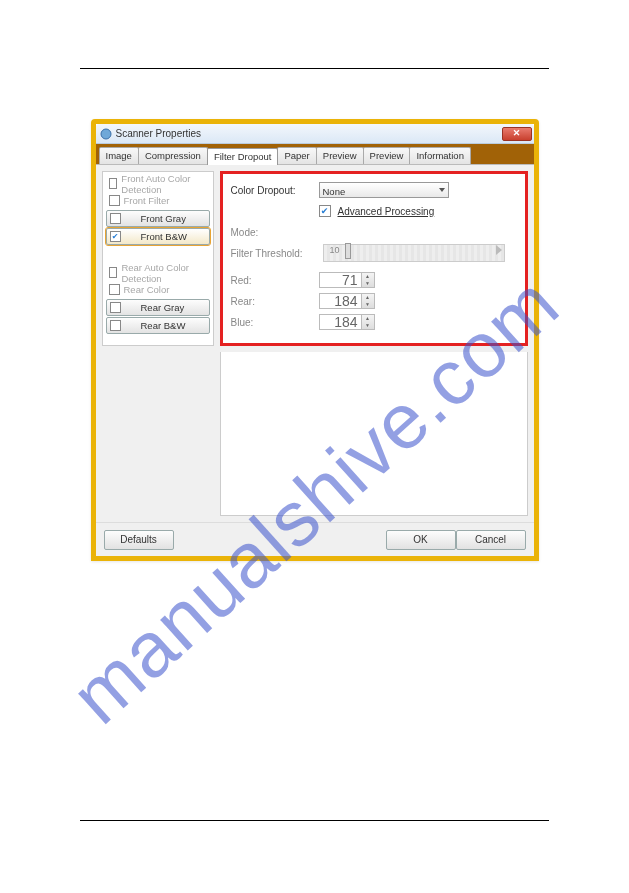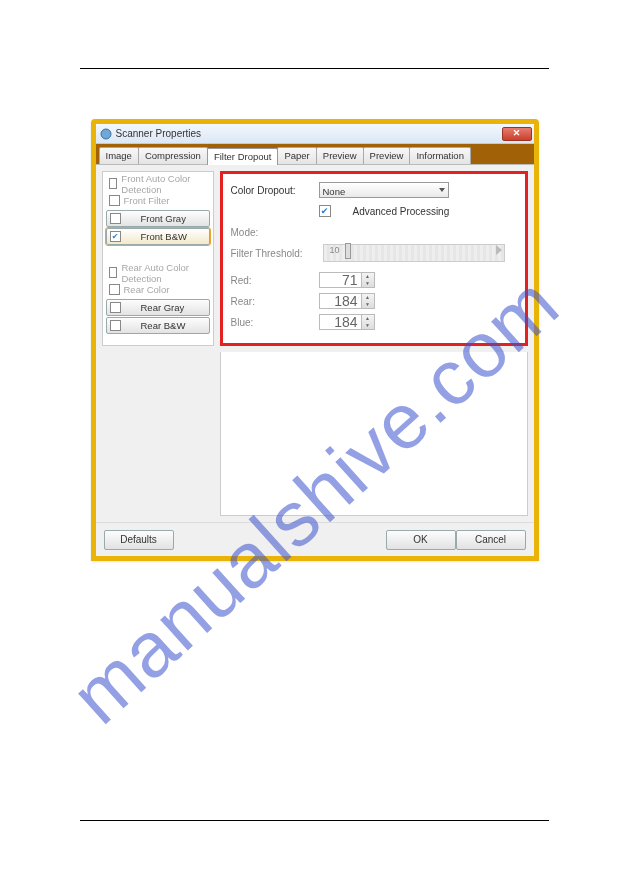--- a/index.html
+++ b/index.html
@@ -165,21 +165,21 @@
       position:absolute; right:3px; top:50%; transform:translateY(-50%);
       width:0;height:0;border-left:3px solid transparent;border-right:3px solid transparent;border-top:4px solid #555;
     }
     .combo.dim { color:#aaa; border-color:#ccc; }
 
     .cb2 {
       width: 12px; height: 12px; border:1px solid #888; background:#fff;
       display:inline-flex;align-items:center;justify-content:center;
       font-size:9px;color:#2a7fd4;
     }
-    .ap-label { color:#333; margin-left:18px; }
+    .ap-label { color:#333; margin-left:3px;text-decoration:underline; }
 
     .spin {
       display:flex;
       width: 58px; height:16px;
     }
     .spin input {
       width: 42px; border:1px solid #bbb; border-right:none;
       text-align:right; padding:0 3px; font-size:14px; color:#666;
       background:#fff;
     }

